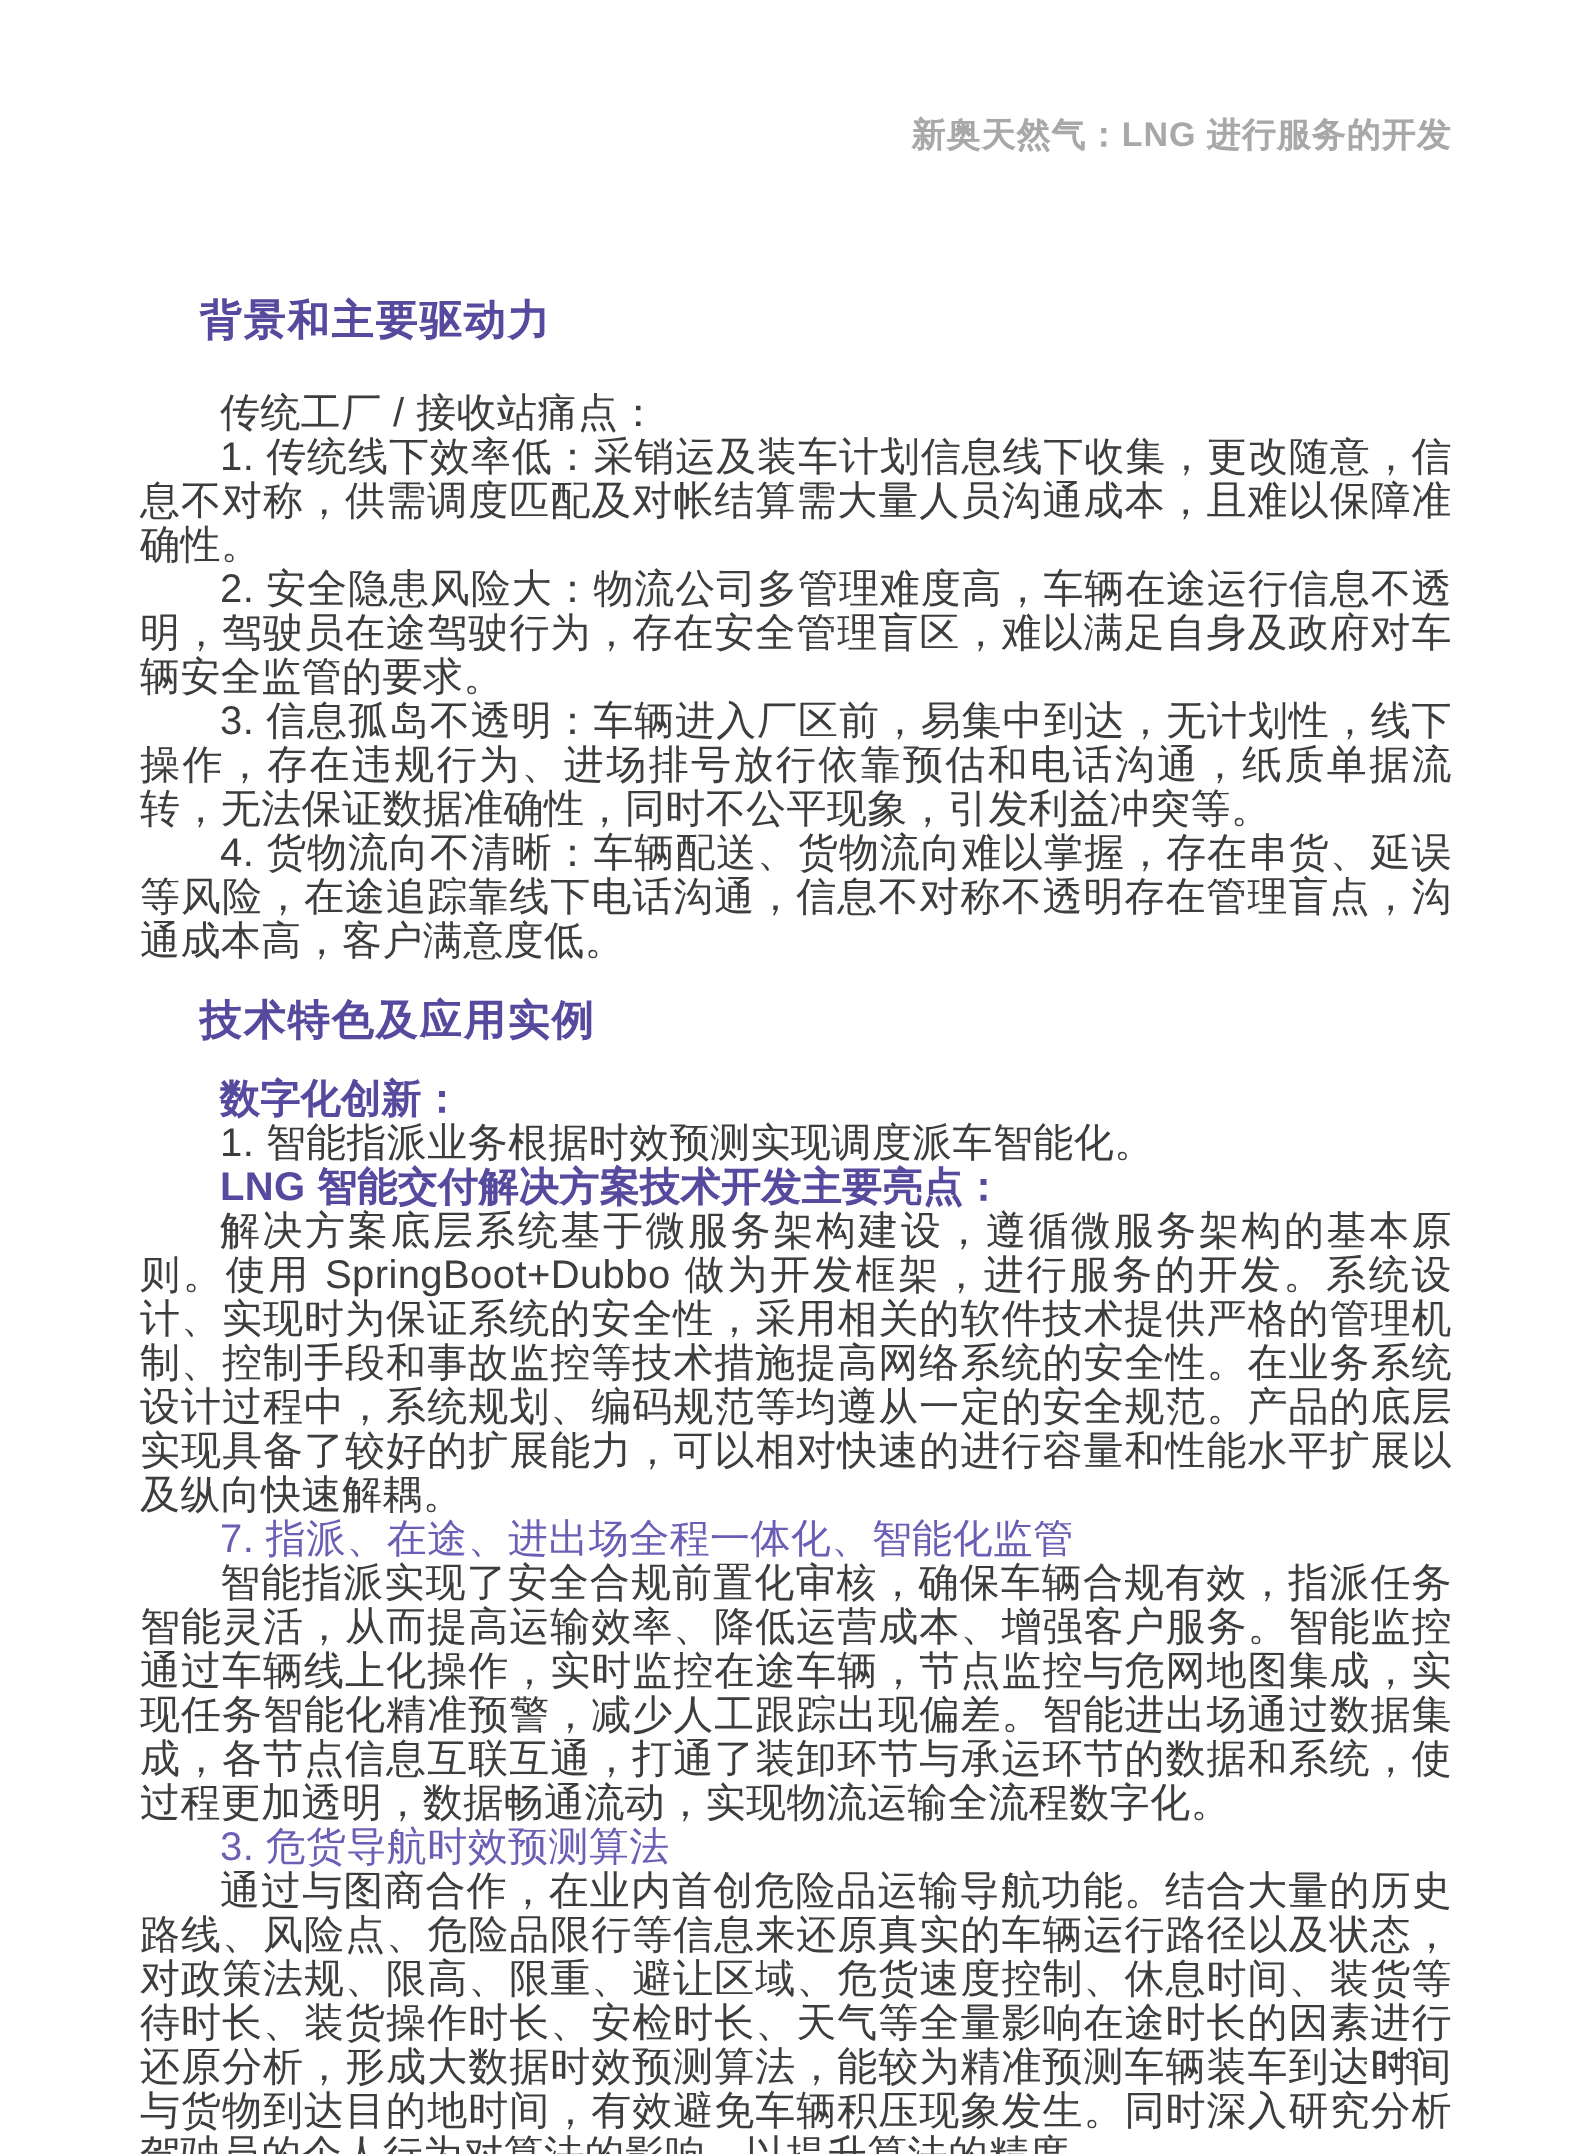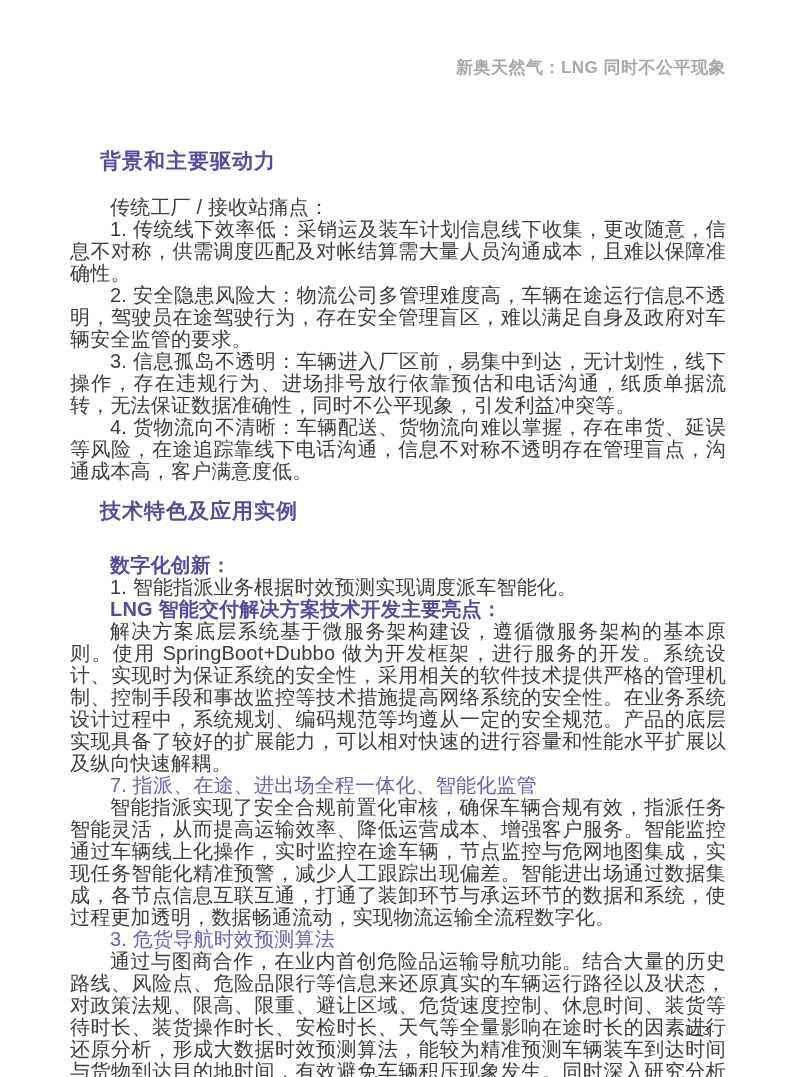--- a/index.html
+++ b/index.html
@@ -42,21 +42,21 @@
   .para {
     margin: 0;
     font-size: 20px;
     line-height: 22px;
     color: #3d3d3d;
     text-align: justify;
     text-indent: 2em;
     letter-spacing: 0.2px;
   }
   .first-body { margin-top: 20px; }
-  .after-title { margin-top: 28px; }
+  .after-title { margin-top: 13px; }
   .sub-bold {
     color: #564a9e;
     font-weight: 700;
   }
   .sub-light {
     color: #6c5eb5;
     font-weight: 400;
   }
   .page-footer {
     position: absolute;
@@ -67,21 +67,21 @@
     color: #3a3a3a;
     letter-spacing: 1px;
   }
 </style>
 </head>
 <body>
 
 <div class="page">
 
   <div class="page-header">
-    <span class="header-title">新奥天然气：LNG 同时不公平现象</span>
+    <span class="header-title">新奥天然气：LNG 进行服务的开发</span>
   </div>
 
   <h1 class="section-title first-title">背景和主要驱动力</h1>
 
   <p class="para first-body">传统工厂 / 接收站痛点：</p>
 
   <p class="para">1. 传统线下效率低：采销运及装车计划信息线下收集，更改随意，信息不对称，供需调度匹配及对帐结算需大量人员沟通成本，且难以保障准确性。</p>
   <p class="para">2. 安全隐患风险大：物流公司多管理难度高，车辆在途运行信息不透明，驾驶员在途驾驶行为，存在安全管理盲区，难以满足自身及政府对车辆安全监管的要求。</p>
   <p class="para">3. 信息孤岛不透明：车辆进入厂区前，易集中到达，无计划性，线下操作，存在违规行为、进场排号放行依靠预估和电话沟通，纸质单据流转，无法保证数据准确性，同时不公平现象，引发利益冲突等。</p>
   <p class="para">4. 货物流向不清晰：车辆配送、货物流向难以掌握，存在串货、延误等风险，在途追踪靠线下电话沟通，信息不对称不透明存在管理盲点，沟通成本高，客户满意度低。</p>

